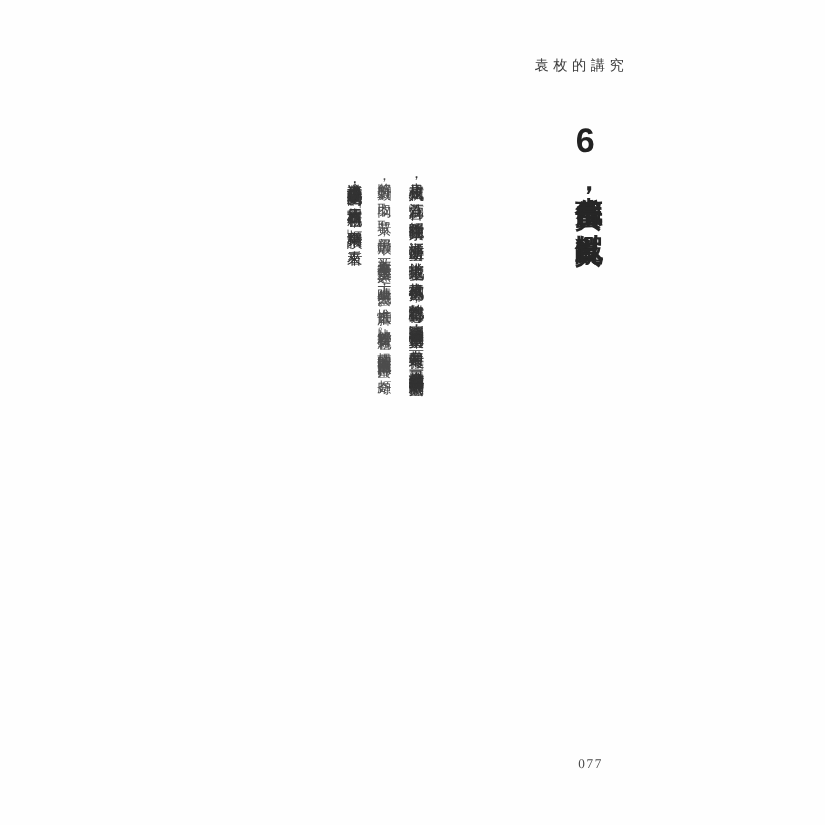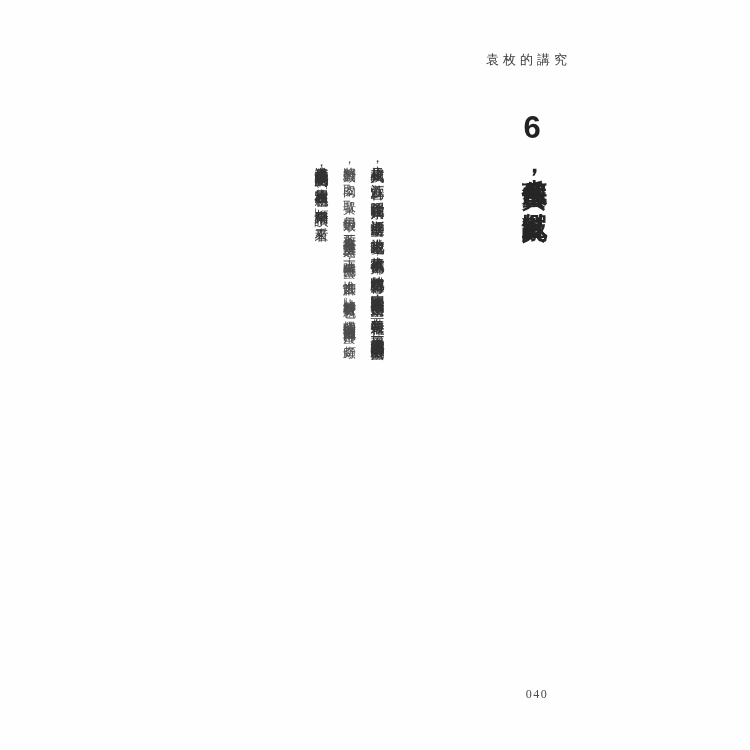--- a/index.html
+++ b/index.html
@@ -103,15 +103,15 @@
   <div class="chapter-number">6</div>
 
   <div class="chapter-title">南瓜代蟹黃，以假亂真</div>
 
   <div class="body-text">
     <p class="para">袁枚是杭州人，江蘇為官，歸隱後住在南京。江浙盛產螃蟹，當地人也愛吃，袁枚當然也不例外，他對吃蟹很有心得，《隨園食單》裡寫了四道螃蟹菜，而其中最複雜、最令他讚賞的是這一道粵菜「剝殼蒸蟹」：</p>
     <p class="quote">將蟹剝殼，取肉、取黃，仍置殼中，放五六隻在生雞蛋上蒸之。上桌時完然一蟹，惟去爪腳。比炒蟹粉覺有新色。楊蘭坡明府以南瓜肉拌蟹，頗奇。</p>
     <p class="para para-2">這道菜也是在楊蘭坡處吃到的，袁枚連用「有新色」、「頗奇」來稱讚，看來</p>
   </div>
 
-  <div class="page-number">040</div>
+  <div class="page-number">077</div>
 
 </div>
 
 </body></html>

